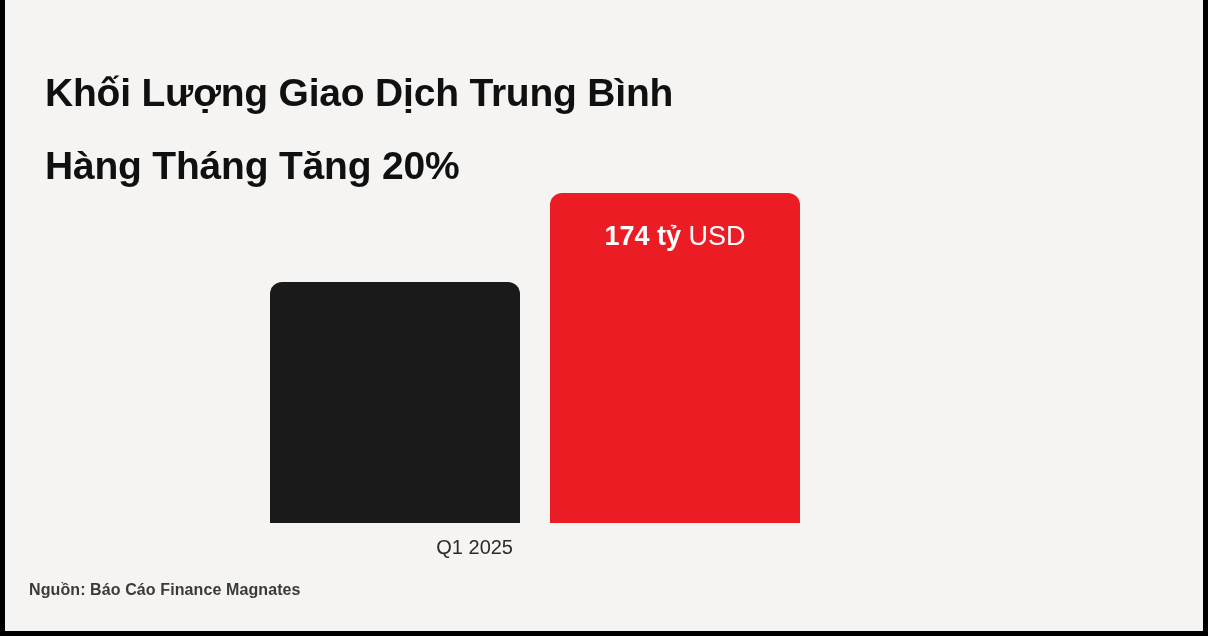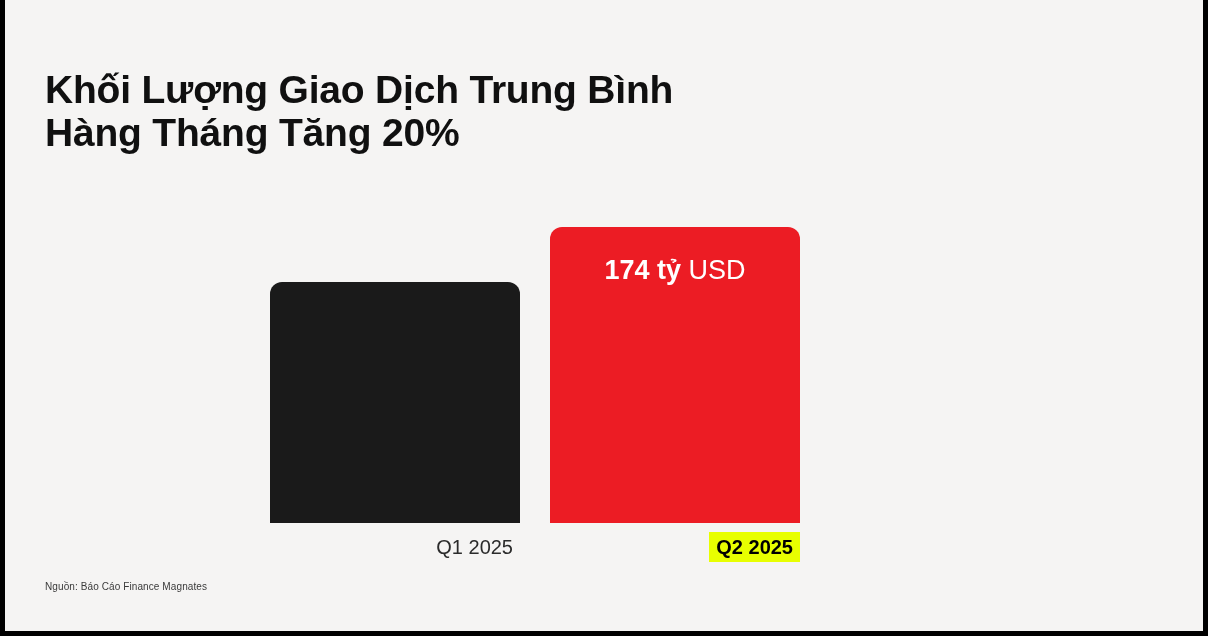--- a/index.html
+++ b/index.html
@@ -23,25 +23,25 @@
     border-left: 5px solid #000000;
     border-right: 5px solid #000000;
     border-bottom: 5px solid #000000;
     overflow: hidden;
   }
 
   
   .title {
     position: absolute;
     left: 40px;
-    top: 68px;
+    top: 56px;
     width: 760px;
     font-size: 39px;
     font-weight: bold;
-    line-height: 43px;
+    line-height: 73px;
     letter-spacing: -0.2px;
     color: #101010;
     white-space: pre-line;
   }
 
   
   .chart {
     position: absolute;
     left: 0;
     top: 0;
@@ -108,25 +108,26 @@
 
   .cat-label.highlight .cat-text {
     background: #e8ff00;
     color: #000000;
     font-weight: bold;
   }
 
   
   .source {
     position: absolute;
-    left: 40px;
+    left: 24px;
     top: 581px;
-    font-size: 10px;
+    font-size: 16px;
     color: #3a3a3a;
     letter-spacing: 0.1px;
+    font-weight: bold;
   }
 </style>
 </head>
 <body>
 
 <div class="slide">
 
   <div class="title">Khối Lượng Giao Dịch Trung Bình
 Hàng Tháng Tăng 20%</div>
 
@@ -134,27 +135,24 @@
 
     <div class="bar-group" style="left:265px;">
       <div class="bar bar-q1" style="height:241px;">
         <div class="cat-label">
           <span class="cat-text">Q1 2025</span>
         </div>
       </div>
     </div>
 
     <div class="bar-group" style="left:545px;">
-      <div class="bar bar-q2" style="height:296px;">
+      <div class="bar bar-q2" style="height:330px;">
         <div class="bar-value">
           <span class="amount">174 tỷ</span>
           <span class="unit">USD</span>
-        </div>
-        <div class="cat-label highlight">
-          <span class="cat-text">Q2 2025</span>
         </div>
       </div>
     </div>
 
   </div>
 
   <div class="source">Nguồn: Báo Cáo Finance Magnates</div>
 
 </div>
 

